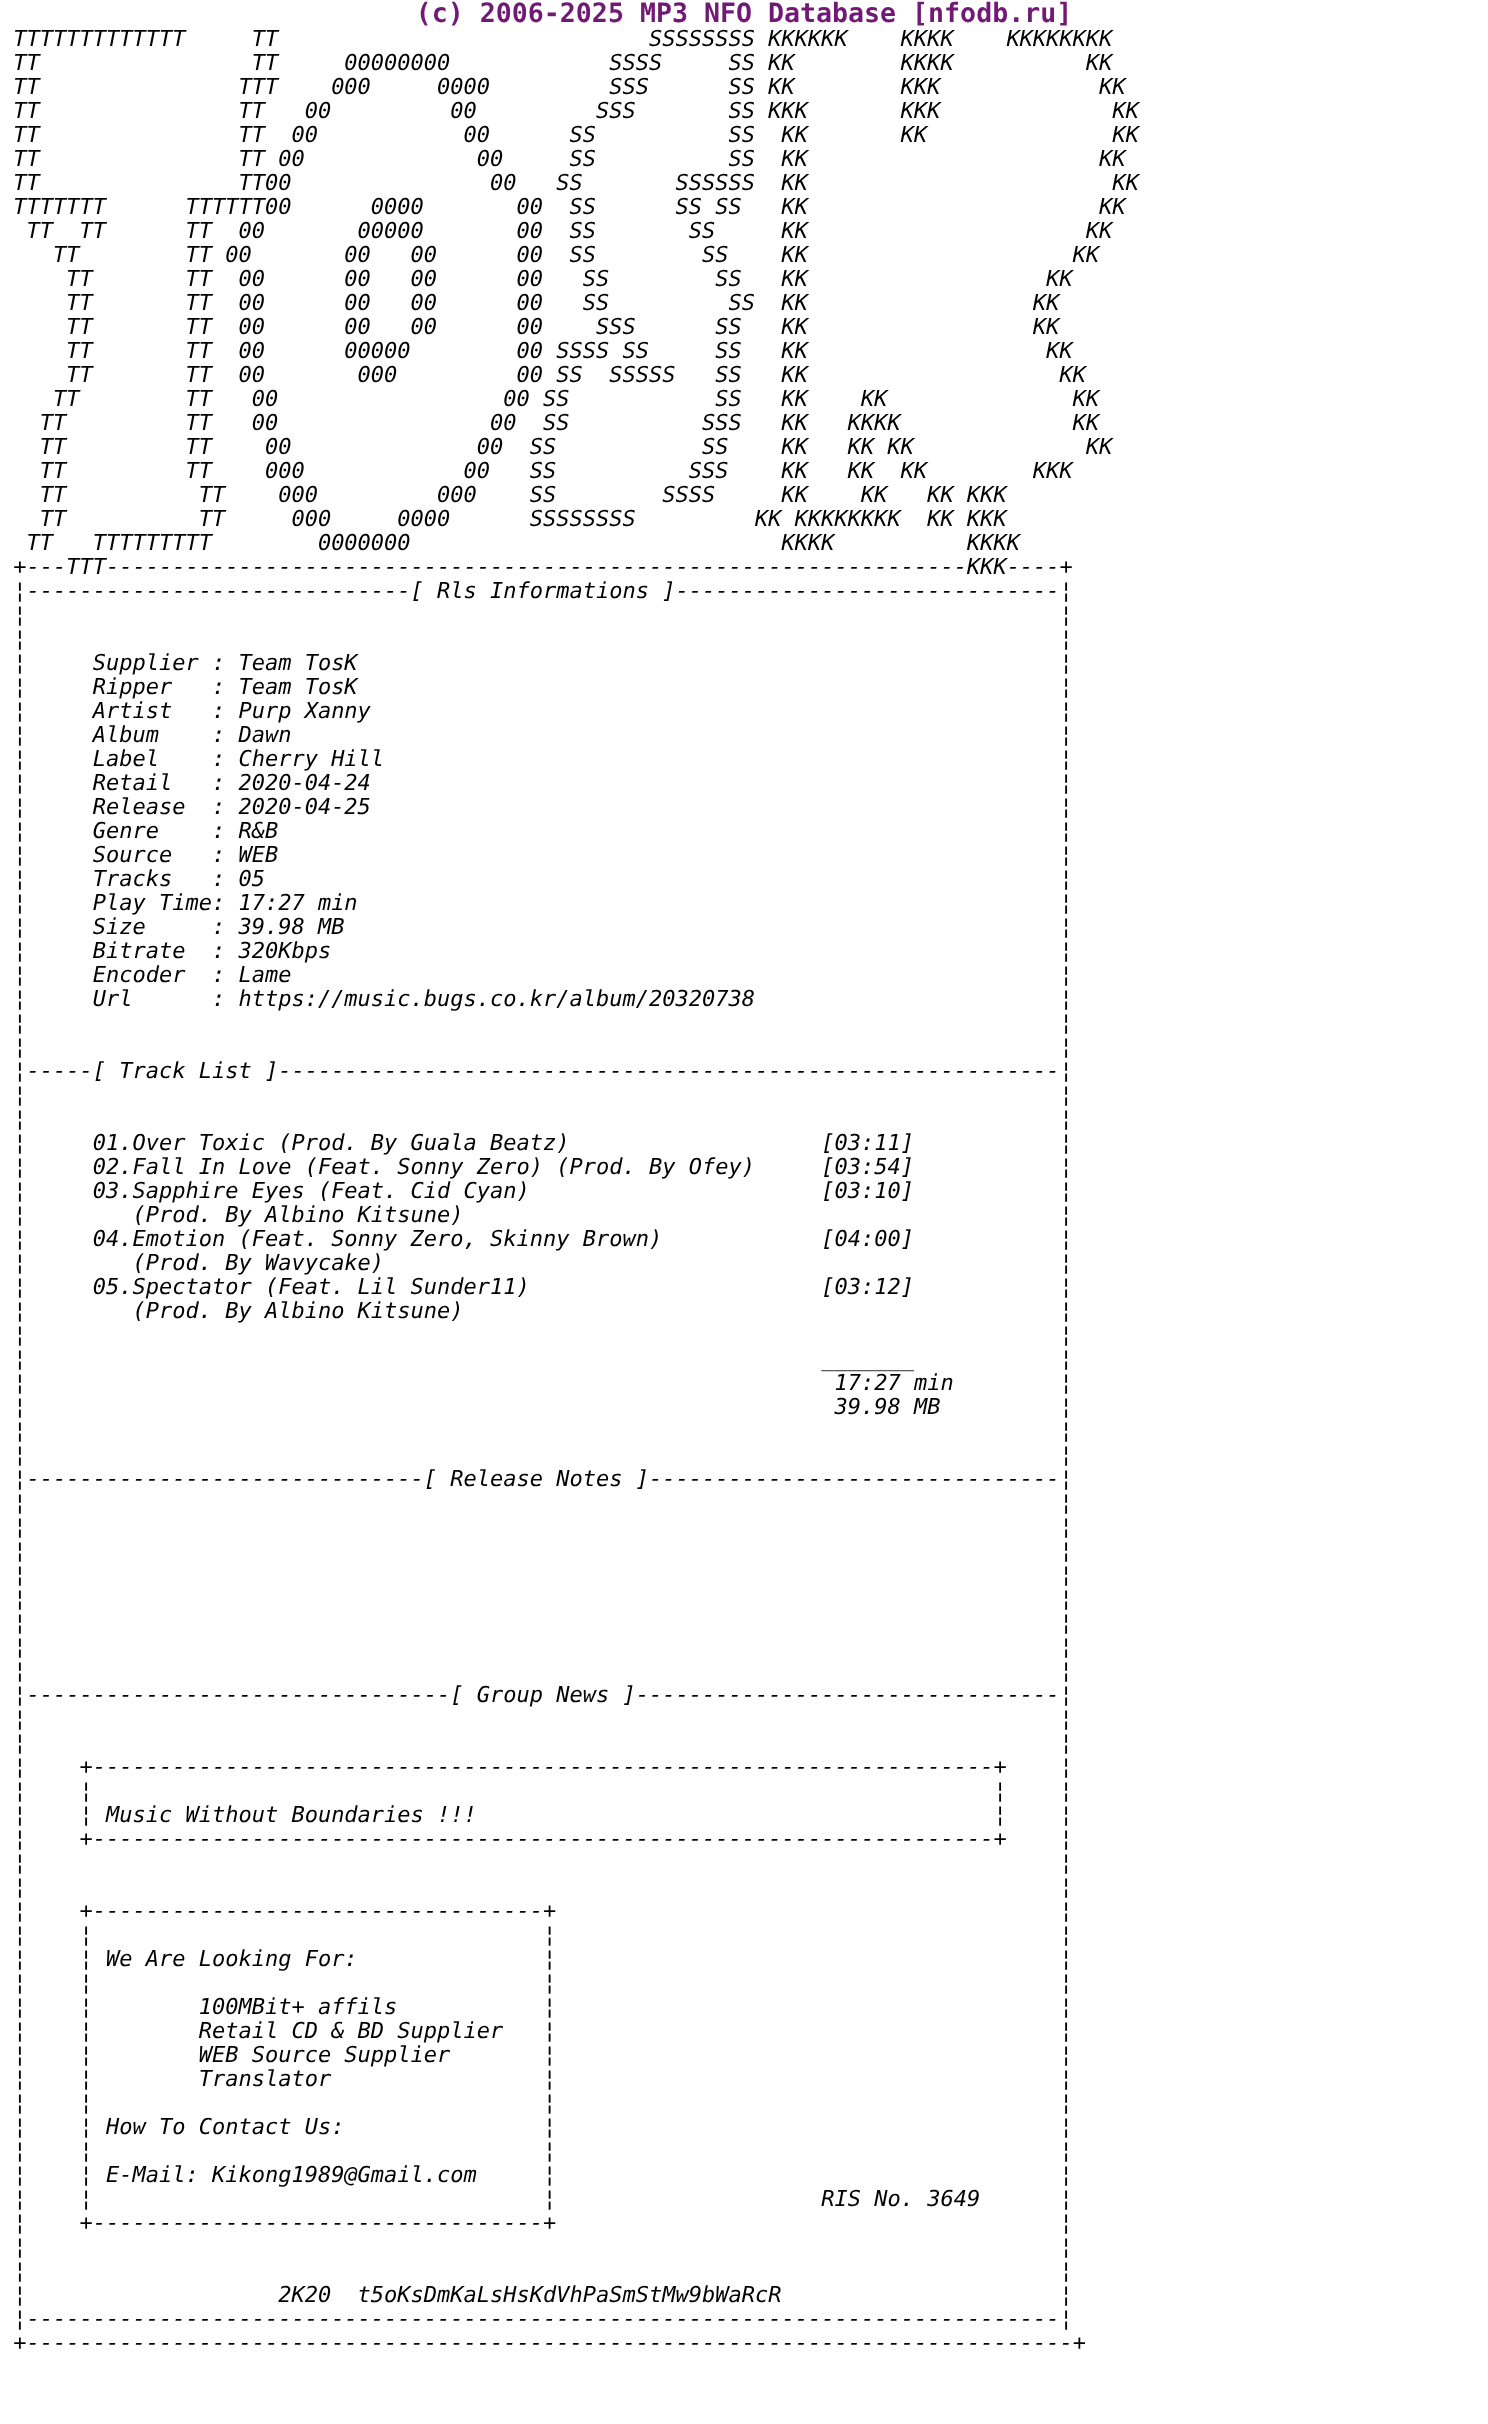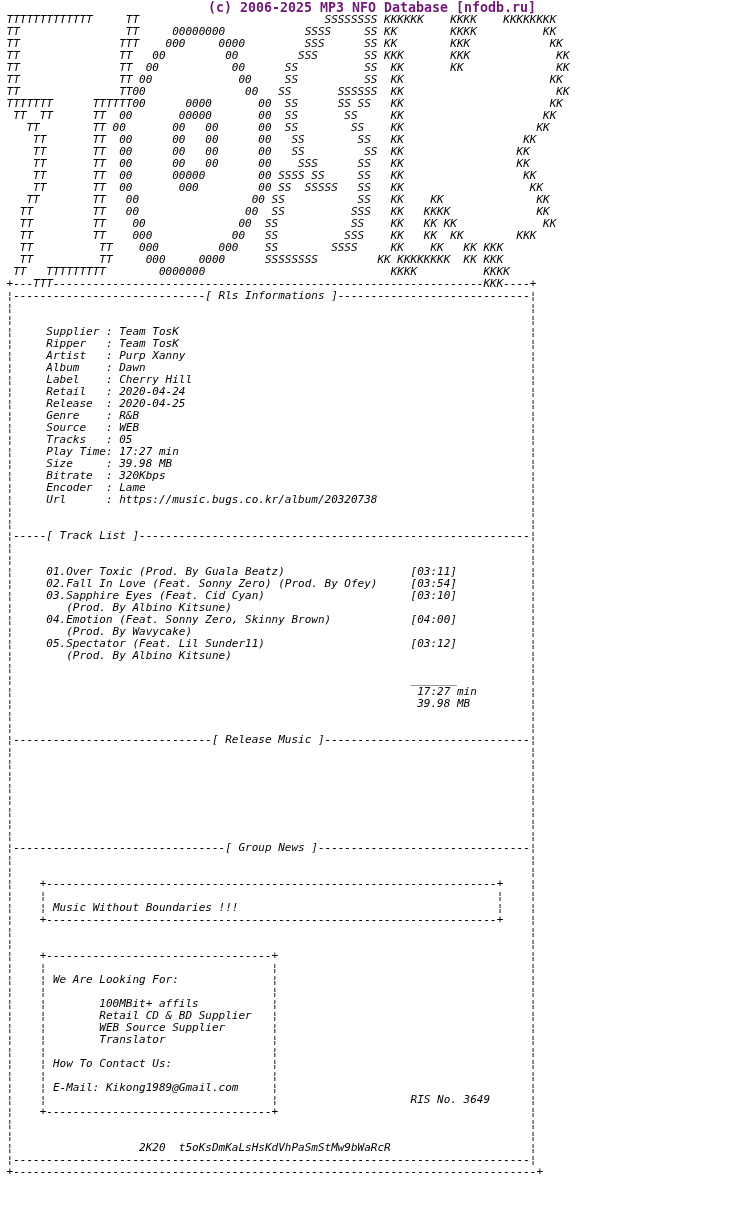--- a/index.html
+++ b/index.html
@@ -76,21 +76,21 @@
  ¦     04.Emotion (Feat. Sonny Zero, Skinny Brown)            [04:00]           ¦
  ¦        (Prod. By Wavycake)                                                   ¦
  ¦     05.Spectator (Feat. Lil Sunder11)                      [03:12]           ¦
  ¦        (Prod. By Albino Kitsune)                                             ¦
  ¦                                                                              ¦
  ¦                                                            _______           ¦
  ¦                                                             17:27 min        ¦
  ¦                                                             39.98 MB         ¦
  ¦                                                                              ¦
  ¦                                                                              ¦</pre>
-    <pre class="sec"> ¦------------------------------[ Release Music ]-------------------------------¦
+    <pre class="sec"> ¦------------------------------[ Release Notes ]-------------------------------¦
  ¦                                                                              ¦
  ¦                                                                              ¦
  ¦                                                                              ¦
  ¦                                                                              ¦
  ¦                                                                              ¦
  ¦                                                                              ¦
  ¦                                                                              ¦
  ¦                                                                              ¦</pre>
     <pre class="sec"> ¦--------------------------------[ Group News ]--------------------------------¦
  ¦                                                                              ¦

